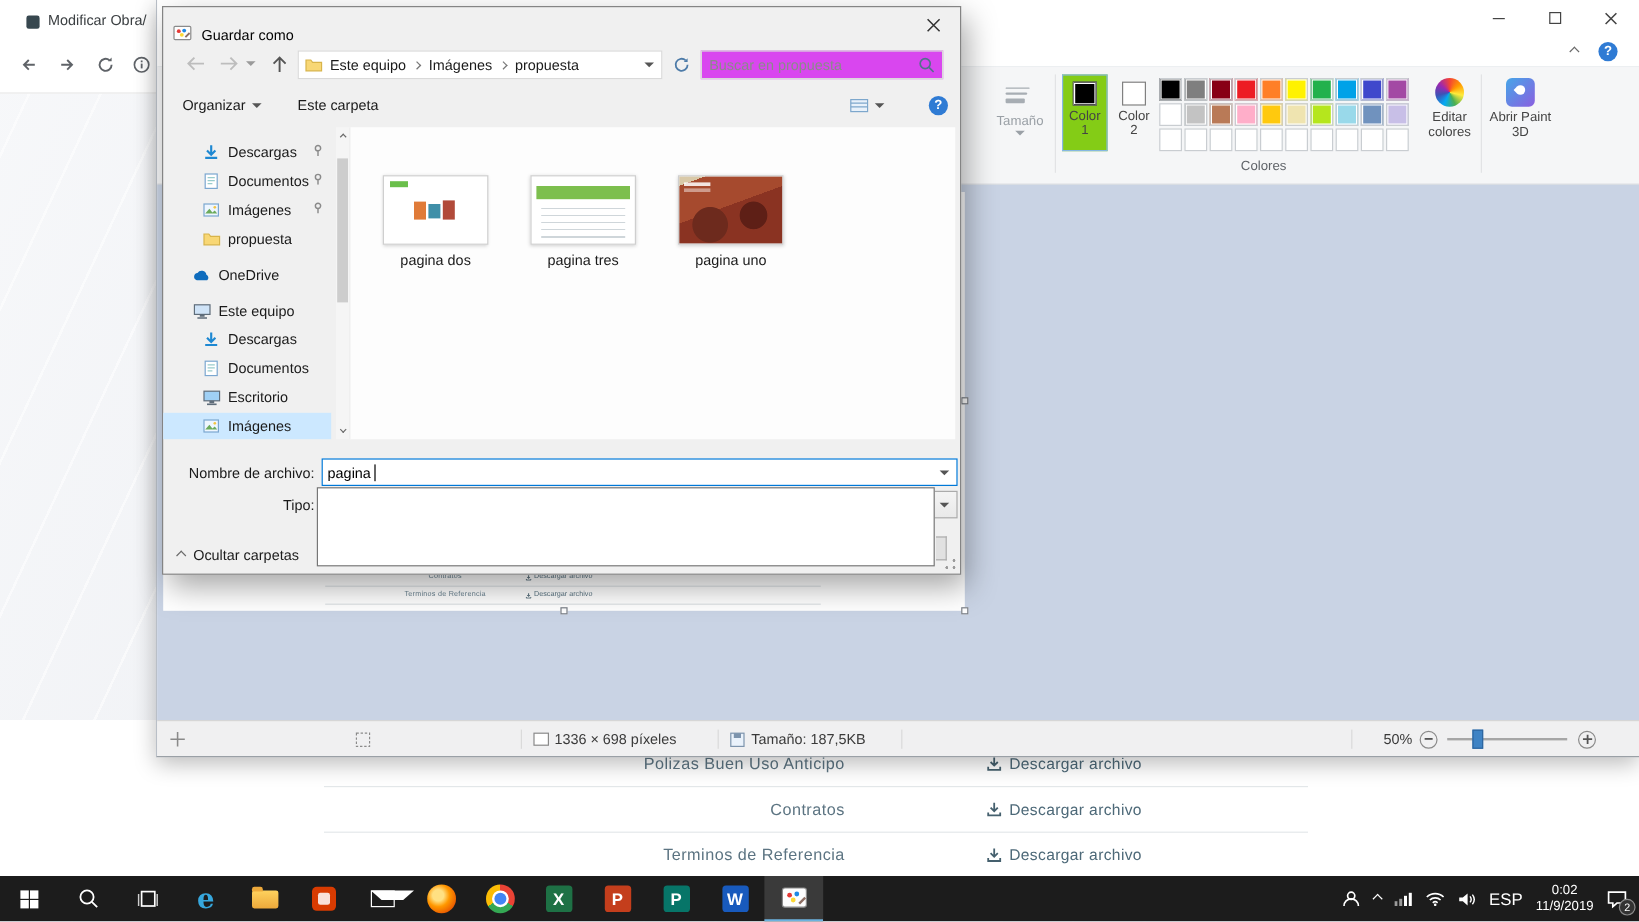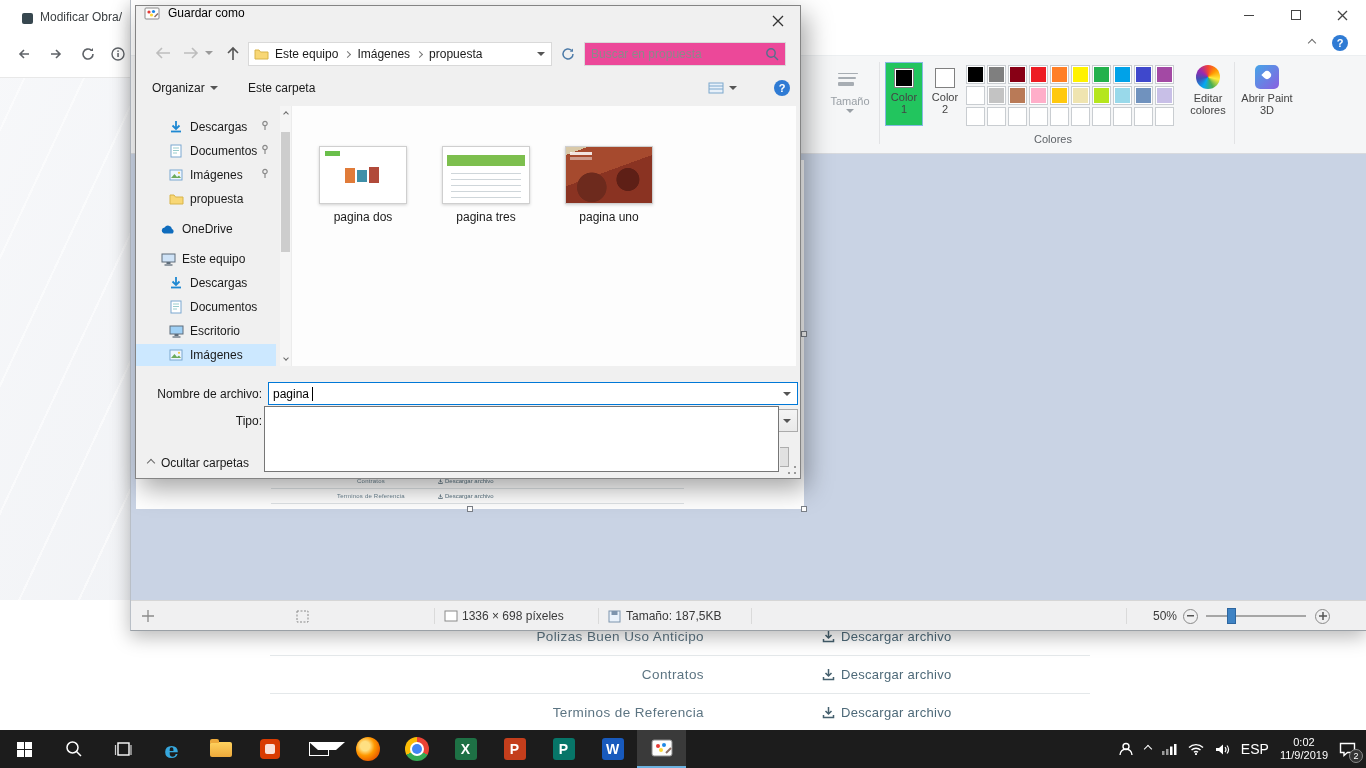--- a/index.html
+++ b/index.html
@@ -30,21 +30,21 @@
 .help-circle{width:16px;height:16px;border-radius:50%;background:#2f7bd4;color:#fff;font-size:11px;font-weight:bold;display:flex;align-items:center;justify-content:center;cursor:pointer}
 .help-circle::after{content:"?"}
 #paint-ribbon{left:0;top:56px;right:0;height:98px;background:#f5f6f7;border-bottom:1px solid #d8dade}
 .rib-sep{position:absolute;top:6px;width:1px;height:82px;background:#e2e3e5}
 .rib-btn{position:absolute;top:6px;display:flex;flex-direction:column;align-items:center;cursor:pointer}
 .rib-label{font-size:11px;color:#444;text-align:center;line-height:12px;margin-top:3px}
 .rib-label.dim{color:#9aa0a6}
 .size-icon{width:24px;height:26px;display:flex;flex-direction:column;justify-content:center;gap:3px;margin-top:4px}
 .size-icon i{display:block;background:#a7adb3;border-radius:1px}
 .swatch-btn{width:38px;height:64px;display:flex;flex-direction:column;align-items:center;padding-top:5px;border:1px solid transparent}
-.swatch-btn.sel{background:#22c55e;border-color:#86b8e2}
+.swatch-btn.sel{background:#84cc16;border-color:#86b8e2}
 .swatch{width:20px;height:20px;border:1px solid #808080;box-shadow:inset 0 0 0 1px #fff}
 .palette{position:absolute;left:835px;top:9px;display:grid;grid-template-columns:repeat(10,19px);grid-auto-rows:19px;gap:2px}
 .cell{border:1px solid #c9cdd1;box-shadow:inset 0 0 0 1px #fff;cursor:pointer}
 .cell.empty{background:#fff}
 .wheel{width:24px;height:24px;border-radius:50%;margin-top:3px;background:conic-gradient(#f44336,#ff9800,#ffeb3b,#4caf50,#03a9f4,#3f51b5,#9c27b0,#f44336)}
 .p3d-icon{width:24px;height:24px;margin-top:3px;border-radius:5px;background:linear-gradient(135deg,#45a6e8,#8a5fe0);position:relative}
 .p3d-icon::after{content:"";position:absolute;left:8px;top:6px;width:8px;height:8px;background:#fff;border-radius:50% 50% 50% 0;transform:rotate(45deg)}
 .group-label{position:absolute;top:77px;font-size:11px;color:#5f6368;width:160px;text-align:center}
 #paint-canvas-area{left:0;top:154px;right:0;height:447px;background:#c9d3e4;overflow:hidden}
 #paint-canvas{left:5px;top:6px;width:668px;height:349px;background:#fff}
@@ -54,29 +54,29 @@
 .handle{position:absolute;width:6px;height:6px;background:#fff;border:1px solid #7a7f87}
 #paint-status{left:0;bottom:0;right:0;height:30px;background:#f0f0f1;border-top:1px solid #d6d6d6;font-size:12px;color:#3a3a3a}
 .st{position:absolute;top:0;height:30px;display:flex;align-items:center}
 .st-sep{position:absolute;top:7px;width:1px;height:16px;background:#dadada}
 .zoom-circle{width:15px;height:15px;border:1px solid #8a8a8a;border-radius:50%;color:#555;display:flex;align-items:center;justify-content:center;font-size:12px;line-height:1;cursor:pointer}
 .zoom-track{position:absolute;left:1075px;top:14px;width:100px;height:2px;background:#a6a6a6}
 .zoom-thumb{position:absolute;left:1096px;top:7px;width:9px;height:16px;background:#3f83c4;border:1px solid #2d66a0;cursor:pointer}
 
 
 #dialog{left:135px;top:5px;width:666px;height:474px;background:#f0f0f0;border:1px solid #848484;box-shadow:6px 10px 24px rgba(0,0,0,.35);z-index:5}
-#dlg-titlebar{left:0;top:0;right:0;height:30px;display:flex;align-items:flex-start}
+#dlg-titlebar{left:0;top:0;right:0;height:30px;display:flex;align-items:flex-end}
 #dlg-title{margin-left:8px;font-size:12px;color:#000}
 #dlg-close{position:absolute;right:0;top:0;width:45px;height:29px;display:flex;align-items:center;justify-content:center;cursor:pointer}
 .nav-btn{position:absolute;top:35px;width:26px;height:24px;display:flex;align-items:center;justify-content:center;cursor:pointer}
 #crumb-box{left:112px;top:36px;width:304px;height:24px;background:#fff;border:1px solid #d9d9d9;display:flex;align-items:center;font-size:12px;color:#1a1a1a}
 .crumb{padding:0 6px;cursor:pointer;white-space:nowrap}
 .crumb-sep{width:5px;height:5px;border-top:1px solid #777;border-right:1px solid #777;transform:rotate(45deg);margin:0 1px;flex:none}
 #refresh-btn{left:421px;top:36px;width:22px;height:24px;display:flex;align-items:center;justify-content:center;cursor:pointer}
-#search-box{left:448px;top:36px;width:202px;height:24px;background:#ec4899;border:1px solid #d9d9d9;display:flex;align-items:center}
+#search-box{left:448px;top:36px;width:202px;height:24px;background:#d946ef;border:1px solid #d9d9d9;display:flex;align-items:center}
 #search-box input{flex:1;border:0;outline:0;font-size:12px;padding:0 6px;color:#333;font-family:"Liberation Sans",sans-serif;background:transparent}
 #search-box input::placeholder{color:#8a8a8a}
 .toolbar-item{position:absolute;top:70px;height:24px;display:flex;align-items:center;gap:5px;font-size:12px;color:#1a1a1a;cursor:pointer}
 .tri-down{width:0;height:0;border-left:4px solid transparent;border-right:4px solid transparent;border-top:4px solid #555}
 #dlg-main{left:0;top:100px;width:664px;height:260px}
 #dlg-files{position:absolute;left:155px;top:0;width:505px;height:260px;background:#fdfdfd;border-left:1px solid #ececec}
 .side-item{position:absolute;left:0;width:140px;height:22px;display:flex;align-items:center;font-size:12px;color:#1a1a1a;cursor:pointer}
 .side-item .lab{margin-left:6px;white-space:nowrap}
 .side-item.selected{background:#cce8ff}
 .side-icon{width:16px;height:16px;flex:none;display:flex;align-items:center;justify-content:center}

